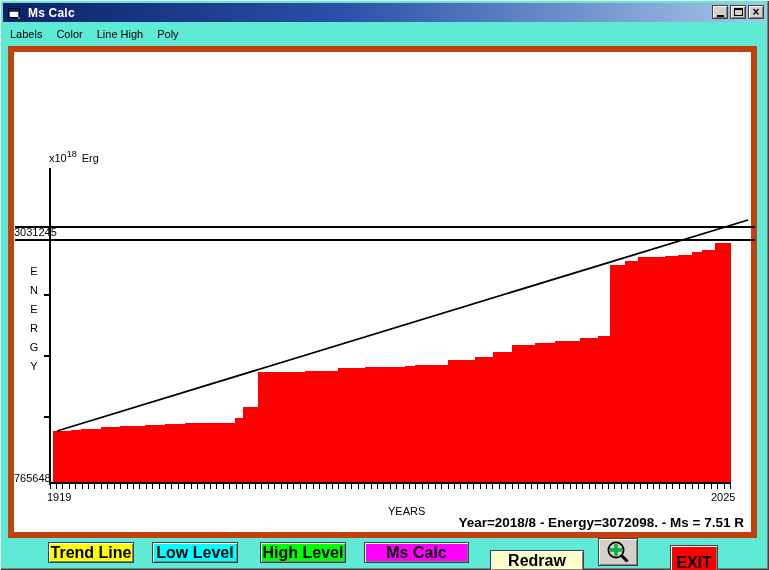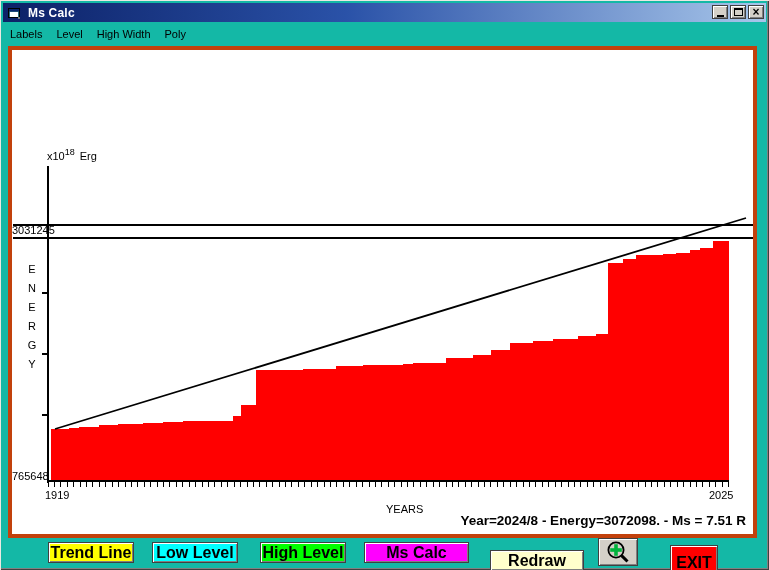--- a/index.html
+++ b/index.html
@@ -1,37 +1,37 @@
 <!DOCTYPE html>
 <html><head>
 <meta charset="utf-8">
 <style>
   html,body{margin:0;padding:0;background:#808080;}
   *{box-sizing:border-box;font-family:"Liberation Sans",sans-serif;}
-  .window{position:relative;width:769px;height:570px;background:#14b8a6;overflow:hidden;
+  .window{position:relative;width:769px;height:570px;background:#5eead4;overflow:hidden;
     box-shadow:inset 1px 1px 0 #ece9e2, inset -1px -1px 0 #404040, inset -2px -2px 0 #808080;}
   
   .titlebar{position:absolute;left:3px;top:3px;width:763px;height:19px;
     background:linear-gradient(90deg,#0c2167 0%,#2a52a8 45%,#a8c6ea 100%);
     display:flex;align-items:center;}
   .app-icon{width:16px;height:16px;margin-left:3px;flex:0 0 auto;}
   .title-text{color:#fff;font-size:12px;font-weight:bold;margin-left:6px;letter-spacing:.2px;}
   .winbtns{position:absolute;right:2px;top:2px;display:flex;gap:2px;}
   .winbtn{width:16px;height:14px;background:#d4d0c8;border:1px solid #404040;
     box-shadow:inset 1px 1px 0 #fff, inset -1px -1px 0 #808080;
     display:flex;align-items:center;justify-content:center;padding:0;cursor:default;}
   .glyph-min{width:7px;height:2px;background:#000;margin-top:7px;}
   .glyph-max{width:9px;height:8px;border:1px solid #000;border-top-width:2px;}
   .glyph-close{font-size:12px;font-weight:bold;color:#000;line-height:10px;}
   
   .menubar{position:absolute;left:3px;top:24px;width:763px;height:20px;display:flex;align-items:center;}
   .menu-item{font-size:11px;color:#000;padding:2px 7px;cursor:default;}
   
   .chart-panel{position:absolute;left:8px;top:46px;width:749px;height:492px;background:#fff;
-    border:4px solid #c2410c;}
+    border:6px solid #c2410c;}
   .chart-canvas{position:absolute;left:0;top:0;z-index:2;}
   .pl{position:absolute;z-index:1;color:#000;font-size:11px;white-space:nowrap;}
   .unit sup{font-size:9px;}
   .unit .suffix{margin-left:5px;}
   .stacked{white-space:pre-line;line-height:19px;text-align:center;width:12px;}
   .status{font-weight:bold;font-size:13.5px;z-index:3;}
   
   .btn{position:absolute;height:21px;border:1px solid #404040;
     box-shadow:inset 1px 1px 0 #ffffff, inset -1px -1px 0 #808080;
     font-size:16px;font-weight:bold;color:#000;display:flex;align-items:center;justify-content:center;
@@ -65,39 +65,39 @@
           <span class="glyph-max"></span>
         </button>
       <button class="winbtn">
           <span class="glyph-close">×</span>
         </button>
     </div>
   </div>
 
   <div class="menubar">
     <span class="menu-item">Labels</span>
-    <span class="menu-item">Level</span>
-    <span class="menu-item">High Width</span>
+    <span class="menu-item">Color</span>
+    <span class="menu-item">Line High</span>
     <span class="menu-item">Poly</span>
   </div>
 
   <div class="chart-panel">
     <div class="pl unit" style="left:35px;top:97px;"><span>x10</span><sup>18</sup><span class="suffix">Erg</span></div>
     <div class="pl stacked" style="left:14px;top:210px;">E
 N
 E
 R
 G
 Y</div>
     <div class="pl" style="left:0px;top:174px;">3031245</div>
     <div class="pl" style="left:0px;top:420px;">765648</div>
     <div class="pl" style="left:33px;top:439px;">1919</div>
     <div class="pl" style="left:697px;top:439px;text-align:right;">2025</div>
     <div class="pl" style="left:374px;top:453px;">YEARS</div>
-    <div class="pl status" style="right:7px;top:463px;">Year=2024/8 - Energy=3072098. - Ms = 7.51 R</div>
+    <div class="pl status" style="right:7px;top:463px;">Year=2018/8 - Energy=3072098. - Ms = 7.51 R</div>
     <svg class="chart-canvas" width="747" height="490" viewBox="0 0 747 490">
         <polygon points="39,431 39,379 57,379 57,378 67,378 67,377 87,377 87,375 106,375 106,374 131,374 131,373 151,373 151,372 171,372 171,371 202,371 202,371 221,371 221,366 229,366 229,355 244,355 244,320 291,320 291,319 324,319 324,316 351,316 351,315 391,315 391,314 401,314 401,313 434,313 434,308 461,308 461,305 479,305 479,300 498,300 498,293 521,293 521,291 541,291 541,289 566,289 566,286 584,286 584,284 596,284 596,213 611,213 611,209 624,209 624,205 651,205 651,204 664,204 664,203 678,203 678,200 688,200 688,198 701,198 701,191 717,191 717,190 717,431" fill="#ff0000"></polygon>
         <line x1="1" y1="175" x2="741" y2="175" stroke="#000000" stroke-width="1.6" shape-rendering="crispEdges"></line>
         <line x1="1" y1="188" x2="741" y2="188" stroke="#000000" stroke-width="1.6" shape-rendering="crispEdges"></line>
         <line x1="43" y1="379" x2="734" y2="168" stroke="#000000" stroke-width="1.8"></line>
         <line x1="36" y1="116" x2="36" y2="433" stroke="#000000" stroke-width="2" shape-rendering="crispEdges"></line>
         <line x1="36" y1="431" x2="717" y2="431" stroke="#000000" stroke-width="2.4" shape-rendering="crispEdges"></line>
         <line x1="36" y1="432" x2="36" y2="437" stroke="#000000" stroke-width="1" shape-rendering="crispEdges"></line>
         <line x1="42.42" y1="432" x2="42.42" y2="437" stroke="#000000" stroke-width="1" shape-rendering="crispEdges"></line>
         <line x1="48.84" y1="432" x2="48.84" y2="437" stroke="#000000" stroke-width="1" shape-rendering="crispEdges"></line>

